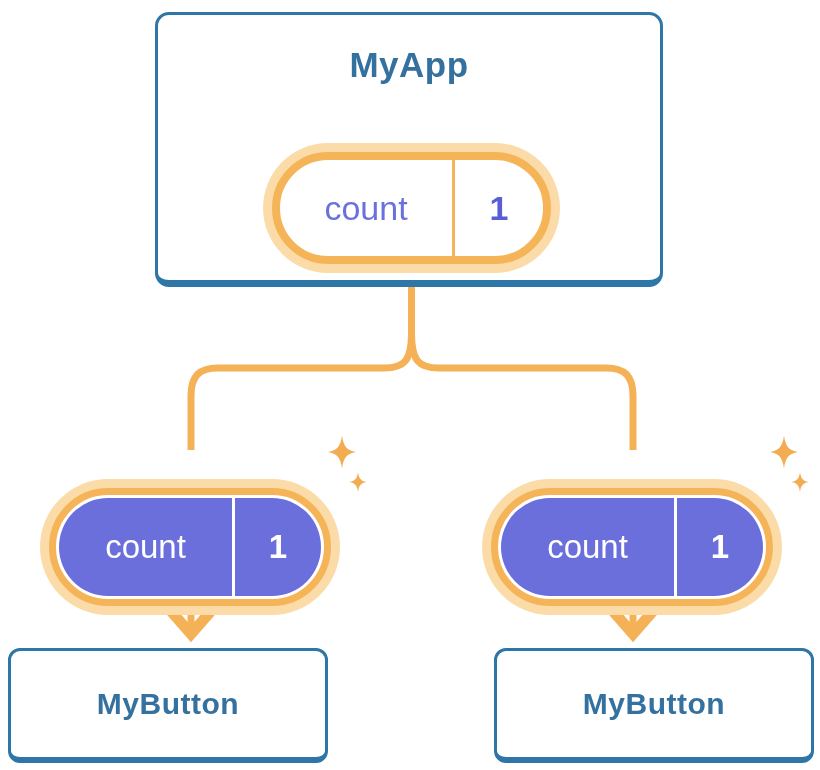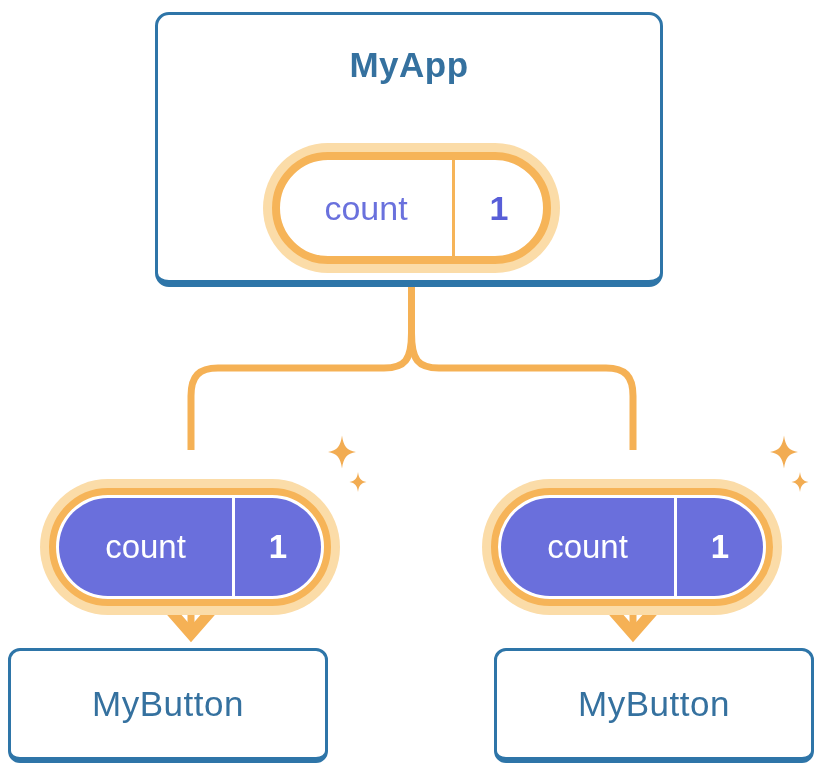--- a/index.html
+++ b/index.html
@@ -29,21 +29,21 @@
   }
   .card-root{left:155px;top:12px;width:508px;height:275px;}
   .card-child{width:320px;height:115px;border-bottom-width:6px;border-radius:12px;
     display:flex;align-items:center;justify-content:center;}
   .card-child-left{left:8px;top:648px;}
   .card-child-right{left:494px;top:648px;}
   .card-title{
     margin-top:30px;text-align:center;
     font-size:35px;font-weight:bold;color:var(--heading-blue);letter-spacing:.5px;
   }
-  .child-title{font-size:35px;font-weight:normal;color:var(--heading-blue);letter-spacing:.5px;}
+  .child-title{font-size:30px;font-weight:bold;color:var(--heading-blue);letter-spacing:.5px;}
   .pill-halo{
     position:absolute;background:var(--pill-halo-peach);
     border-radius:999px;padding:9px;margin-top:33px;
   }
   .pill-halo-root{left:105px;top:95px;width:297px;height:130px;}
   .pill-halo-left{left:40px;top:446px;width:300px;height:136px;}
   .pill-halo-right{left:482px;top:446px;width:300px;height:136px;}
   .pill-ring{
     width:100%;height:100%;background:#fff;border-radius:999px;
     border:8px solid var(--pill-ring-orange);

